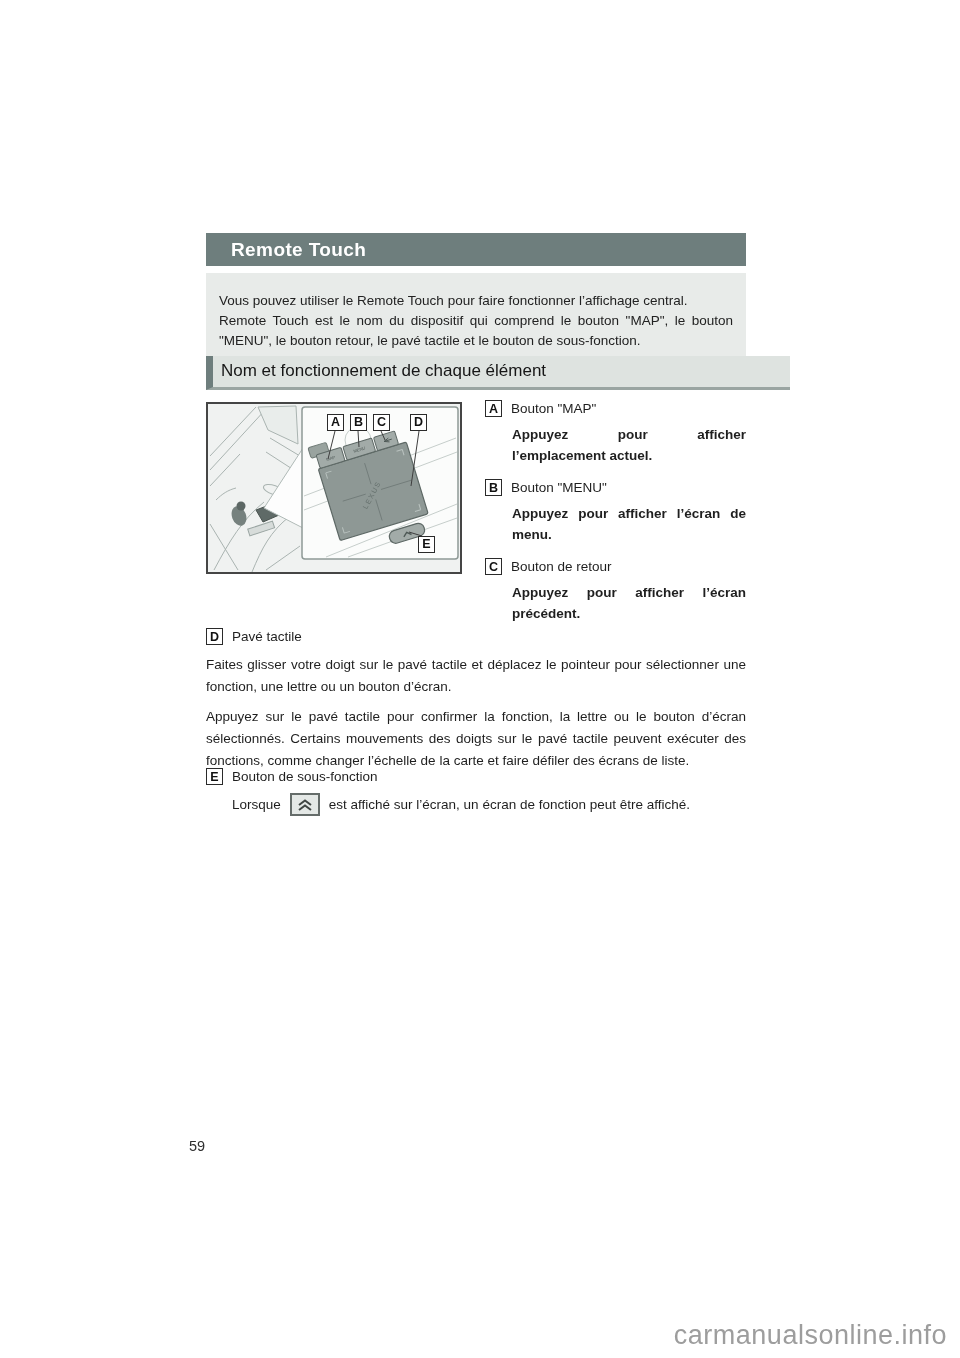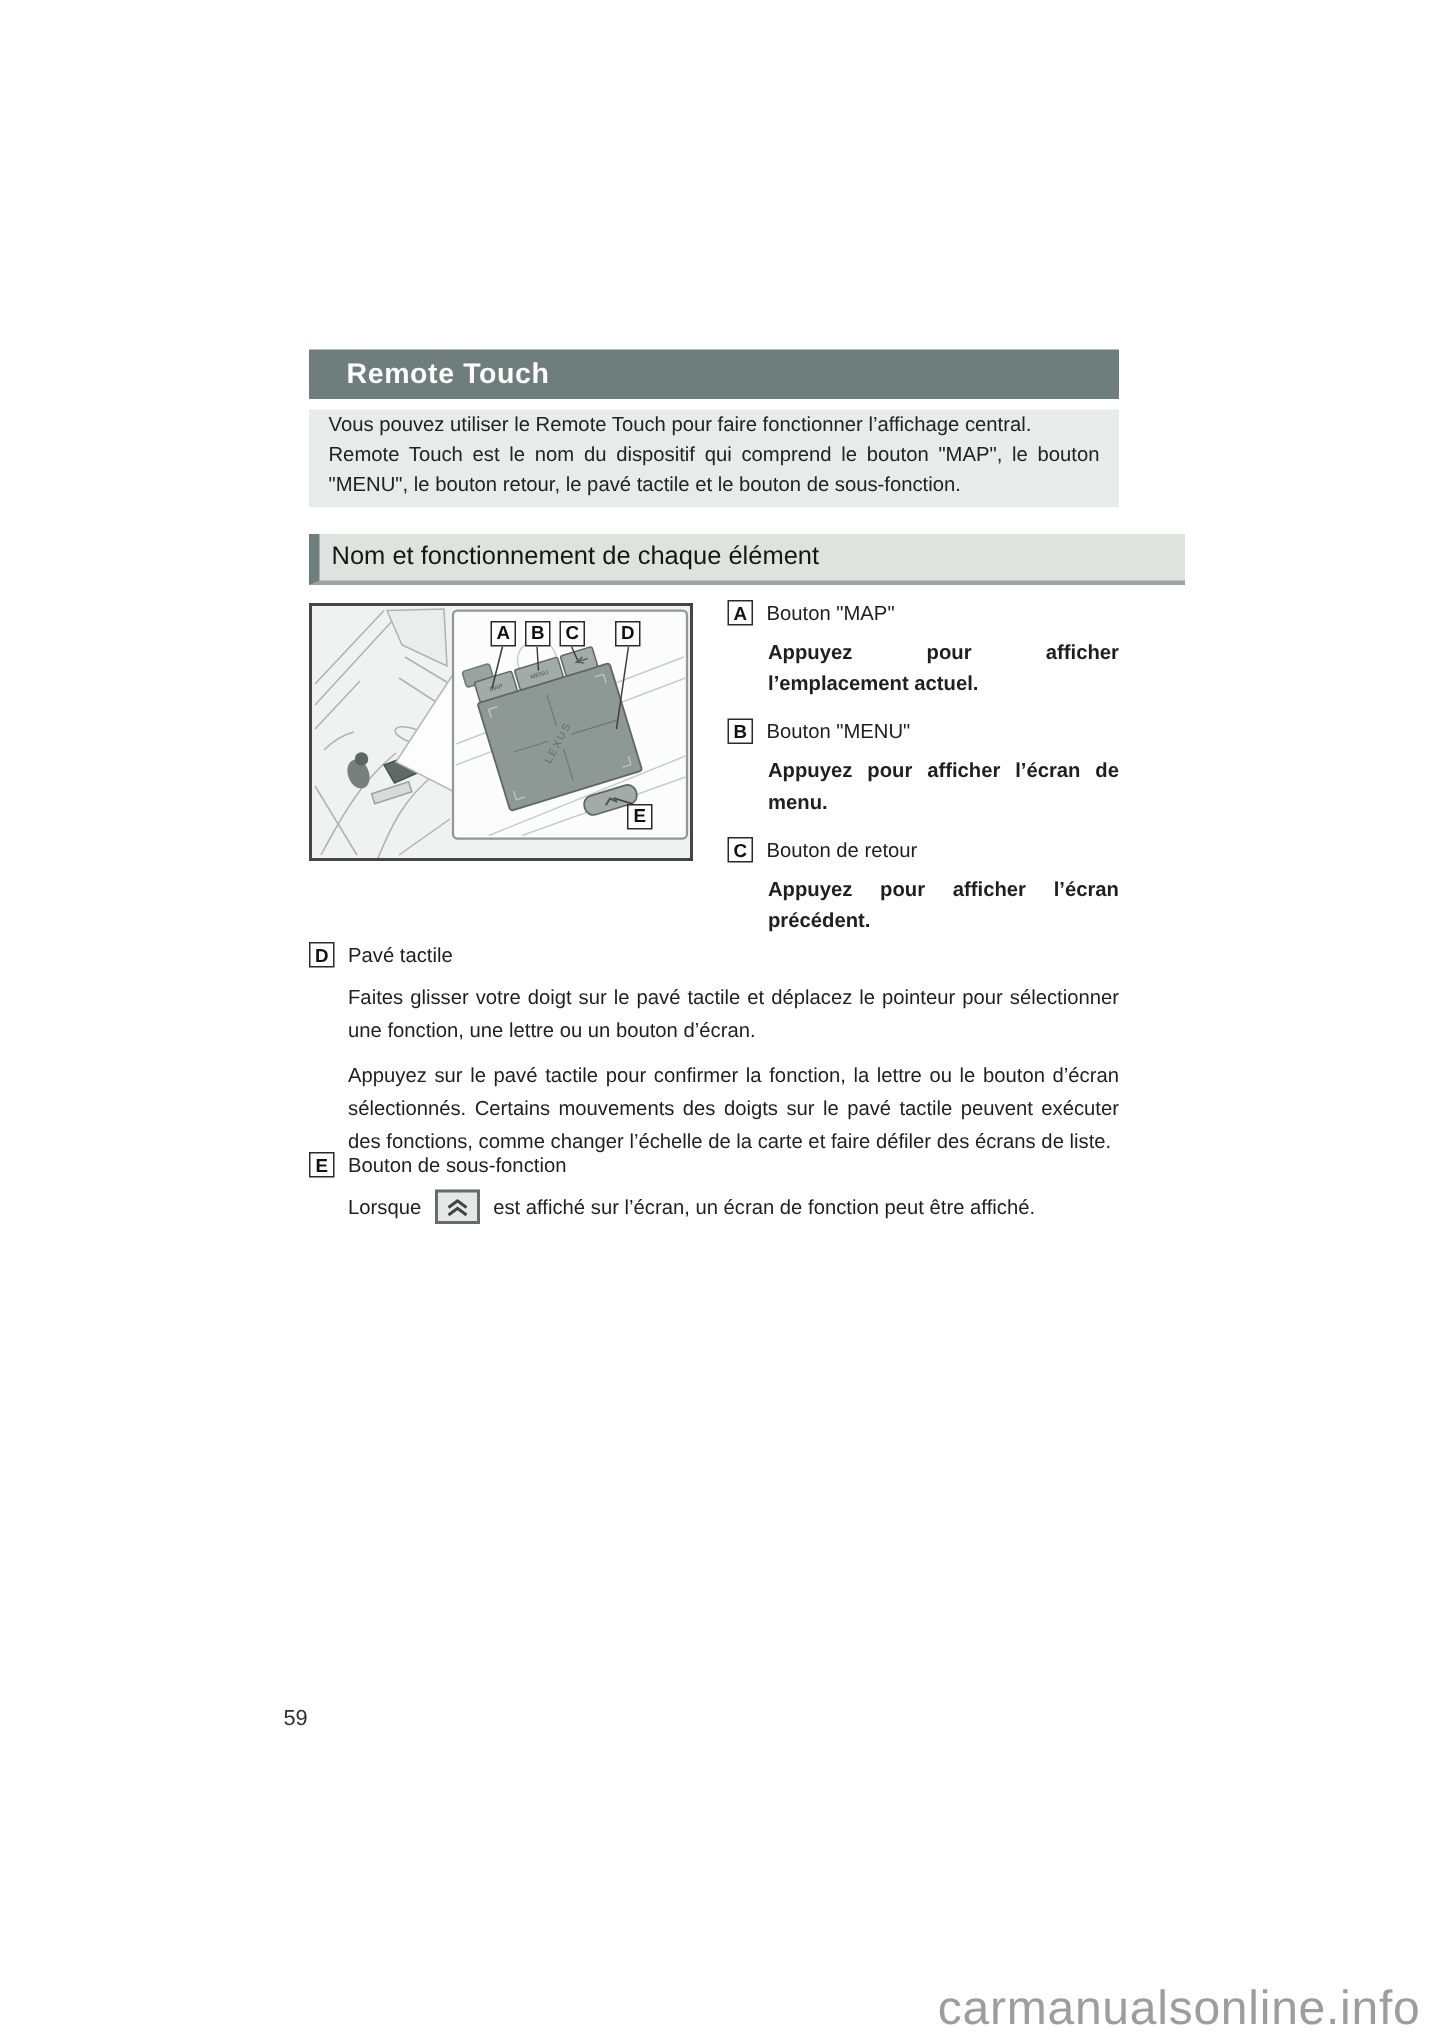--- a/index.html
+++ b/index.html
@@ -12,21 +12,21 @@
   
   #title-bar{
     left:206px;top:233px;width:540px;height:33px;box-sizing:border-box;
     background:var(--header-bar,#6e7e7d);color:#ffffff;font-weight:bold;
     font-size:19px;line-height:33px;padding-left:25px;letter-spacing:.4px;
   }
 
   
   #intro-box{
     left:206px;top:273px;width:540px;box-sizing:border-box;
-    background:var(--intro-bg,#e8ebe9);padding:0 13px 5px 13px;
+    background:var(--intro-bg,#e8ebe9);padding:18px 13px 5px 13px;
     font-size:13.5px;line-height:20px;color:#222;
   }
   #intro-box .p2{text-align:justify;}
 
   
   #section-header{
     left:206px;top:356px;width:584px;height:34px;box-sizing:border-box;
     background:var(--section-bg,#dee3e0);
     border-left:7px solid var(--header-bar,#6e7e7d);
     border-bottom:3px solid var(--section-border,#9aa5a2);
@@ -50,35 +50,35 @@
     width:17px;height:17px;box-sizing:border-box;border:1.4px solid #2a2a2a;
     font-weight:bold;font-size:12.5px;display:flex;align-items:center;
     justify-content:center;flex:none;background:#fff;color:#111;
   }
   .item-head{display:flex;align-items:center;gap:9px;font-size:13.5px;height:19px;}
   .item-desc{margin-left:27px;margin-top:6px;font-size:13.5px;line-height:21px;text-align:justify;font-weight:bold;}
   #col-right{left:485px;top:399px;width:261px;}
   #col-right .itemr{margin-bottom:12px;}
 
   #item-d{left:206px;top:627px;width:540px;}
-  #item-d .para{margin-left:26px;margin-top:8px;font-size:13.5px;line-height:22px;text-align:justify;}
+  #item-d .para{margin-top:8px;font-size:13.5px;line-height:22px;text-align:justify;}
 
   #item-e{left:206px;top:767px;width:540px;}
   #item-e .sentence{
     margin-left:26px;margin-top:7px;display:flex;align-items:center;gap:9px;
     font-size:13.5px;line-height:21px;
   }
   .subfn-box{
     width:30px;height:23px;box-sizing:border-box;border:2px solid #656c6a;
     background:#e4e8e6;display:flex;align-items:center;justify-content:center;flex:none;
   }
 
   
   #page-number{left:189px;top:1138px;font-size:14.5px;color:#2e2e2e;}
-  #watermark{right:13px;top:1320px;font-size:32px;color:var(--watermark,#9d9d9d);letter-spacing:.5px;}
+  #watermark{right:13px;top:1320px;font-size:27px;color:var(--watermark,#9d9d9d);letter-spacing:.5px;}
 </style>
 </head>
 <body>
 
 <div class="abs" id="title-bar">Remote Touch</div>
 
 <div class="abs" id="intro-box">
   <div class="p1">Vous pouvez utiliser le Remote Touch pour faire fonctionner l’affichage central.</div>
   <div class="p2">Remote Touch est le nom du dispositif qui comprend le bouton "MAP", le bouton "MENU", le bouton retour, le pavé tactile et le bouton de sous-fonction.</div>
 </div>

